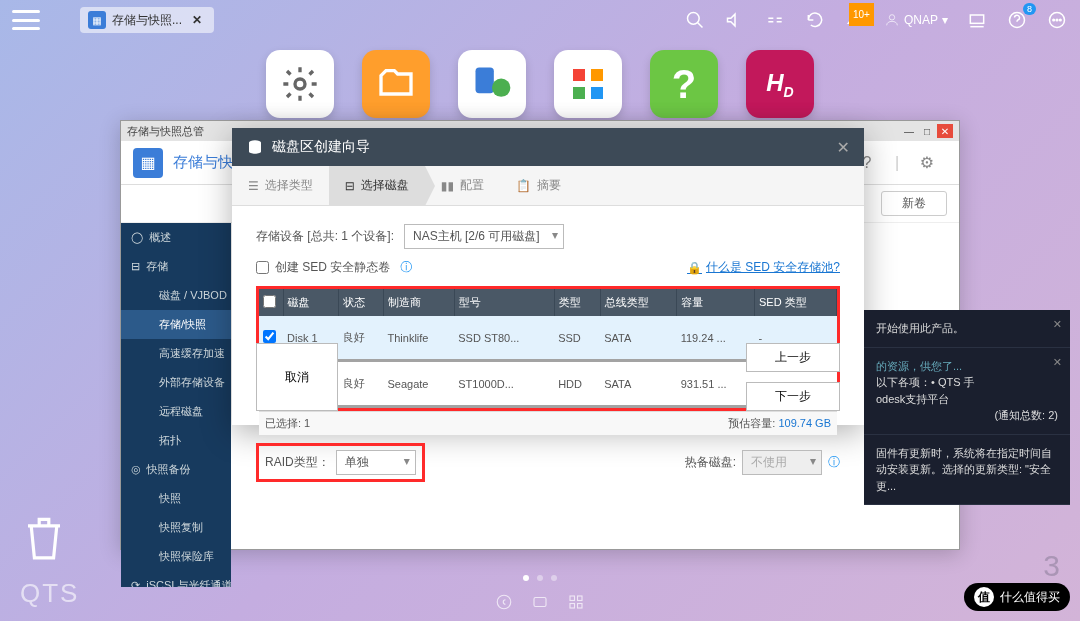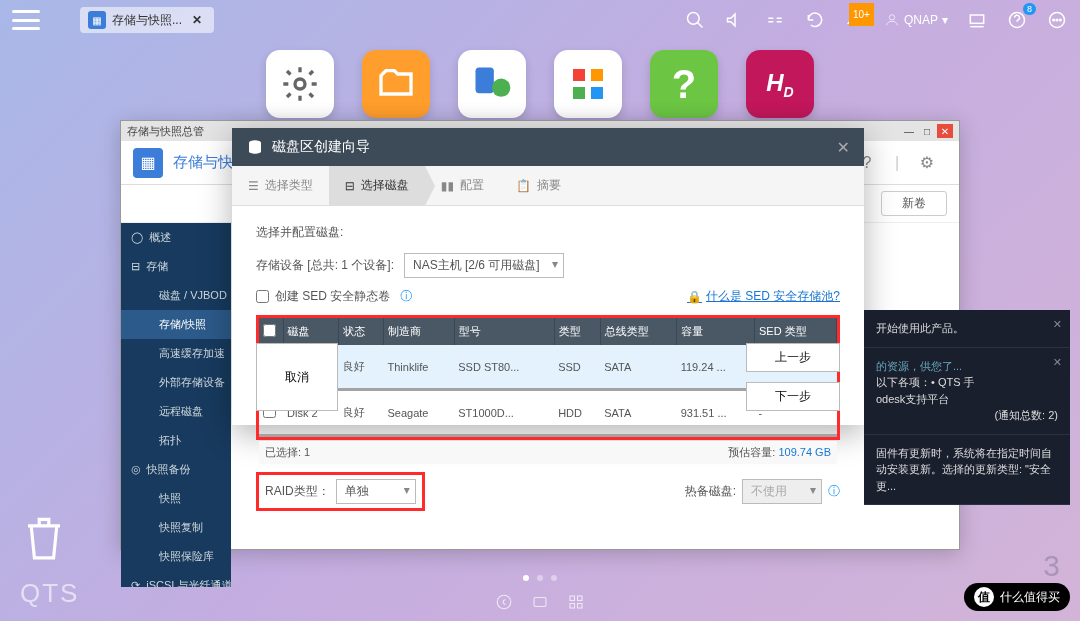--- a/index.html
+++ b/index.html
@@ -282,21 +282,20 @@
     <span>磁盘区创建向导</span>
     <span class="wizard-close">✕</span>
   </div>
   <div class="wizard-steps">
     <div class="step">☰ <span>选择类型</span></div>
     <div class="step active">⊟ <span>选择磁盘</span></div>
     <div class="step">▮▮ <span>配置</span></div>
     <div class="step">📋 <span>摘要</span></div>
   </div>
   <div class="wizard-body">
-    <div class="wiz-label">选择并配置磁盘:</div>
     <div class="wiz-row">
       <span>存储设备 [总共: 1 个设备]:</span>
       <div class="wiz-select"><span>NAS主机 [2/6 可用磁盘]</span></div>
     </div>
     <div class="wiz-row">
       <label class="wiz-checkbox">
           <input type="checkbox" style=""> 
           <span>创建 SED 安全静态卷</span>
         </label>
       <span style="color:#2196f3">ⓘ</span>

